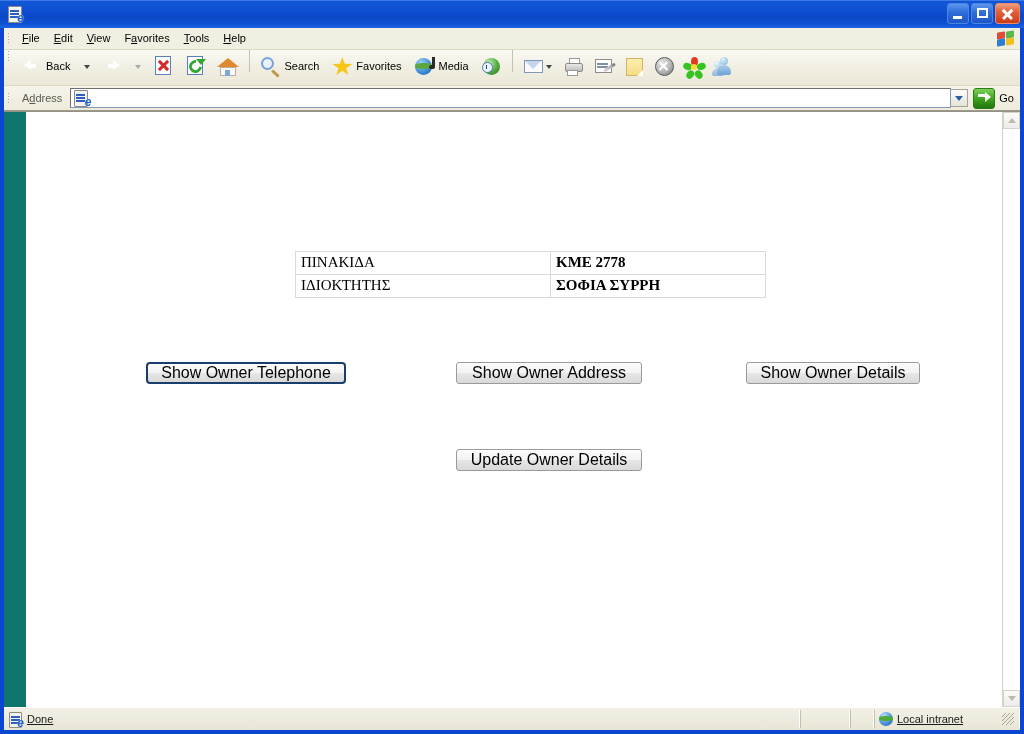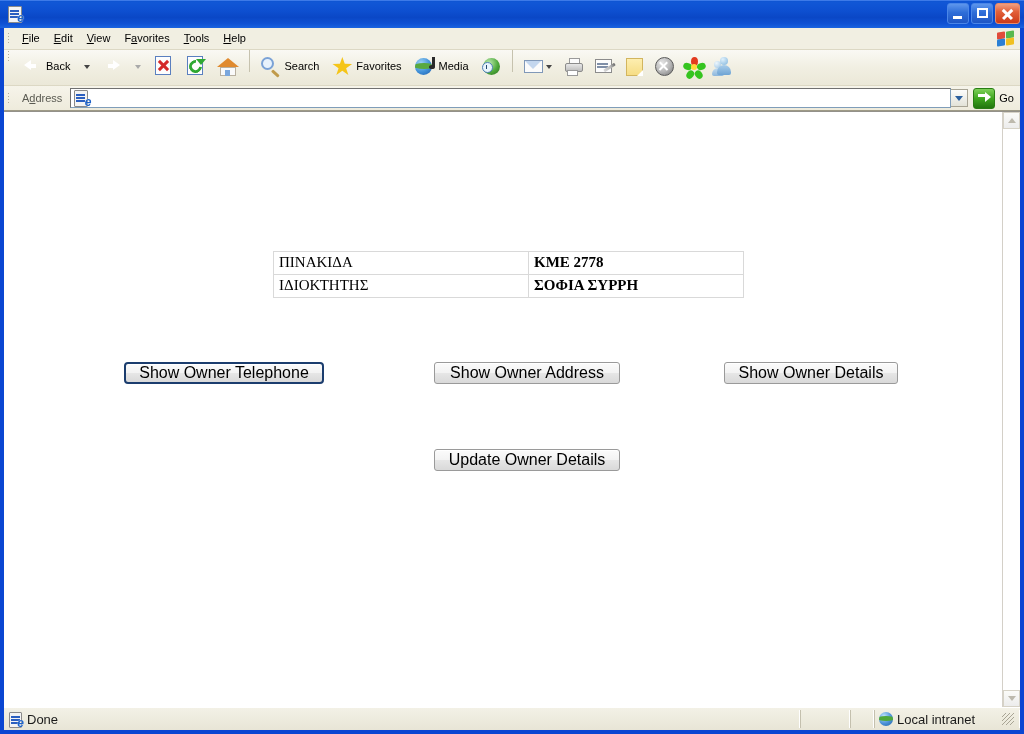--- a/index.html
+++ b/index.html
@@ -566,20 +566,21 @@
   .go-text { font-size: 11px; color: #000; margin-left: 4px; }
 
   
   .content-wrap {
     flex: 1;
     display: flex;
     background: #0f766e;
     border-top: 1px solid #93918a;
     position: relative;
     overflow: hidden;
+    padding-left: 22px;
   }
   .page {
     flex: 1;
     background: #ffffff;
     position: relative;
     overflow: hidden;
   }
 
   
   .data-table {
@@ -677,21 +678,21 @@
     align-items: center;
     border-left: 1px solid #c4c0ae;
     border-right: 1px solid #ffffff;
     box-sizing: border-box;
     padding: 0 4px;
   }
   .sb-first { border-left: none; flex: none; width: 796px; }
   .sb-gap1  { width: 50px; }
   .sb-gap2  { width: 24px; }
   .sb-zone  { flex: 1; }
-  .sb-text { font-size: 13px; color: #1a1a1a; white-space: nowrap; }
+  .sb-text { font-size: 11px; color: #1a1a1a; white-space: nowrap; text-decoration: underline; }
   .sb-ico {
     width: 15px; height: 15px; position: relative; flex: none; margin-right: 4px;
   }
   .sb-ico .ie-doc { left: 1px; top: 0; width: 11px; height: 14px; }
   .zone-globe {
     width: 14px; height: 14px;
     border-radius: 50%;
     background: radial-gradient(circle at 35% 30%, #bfe2fa 0%, #4a90d8 55%, #22639f 100%);
     position: relative;
     flex: none;

